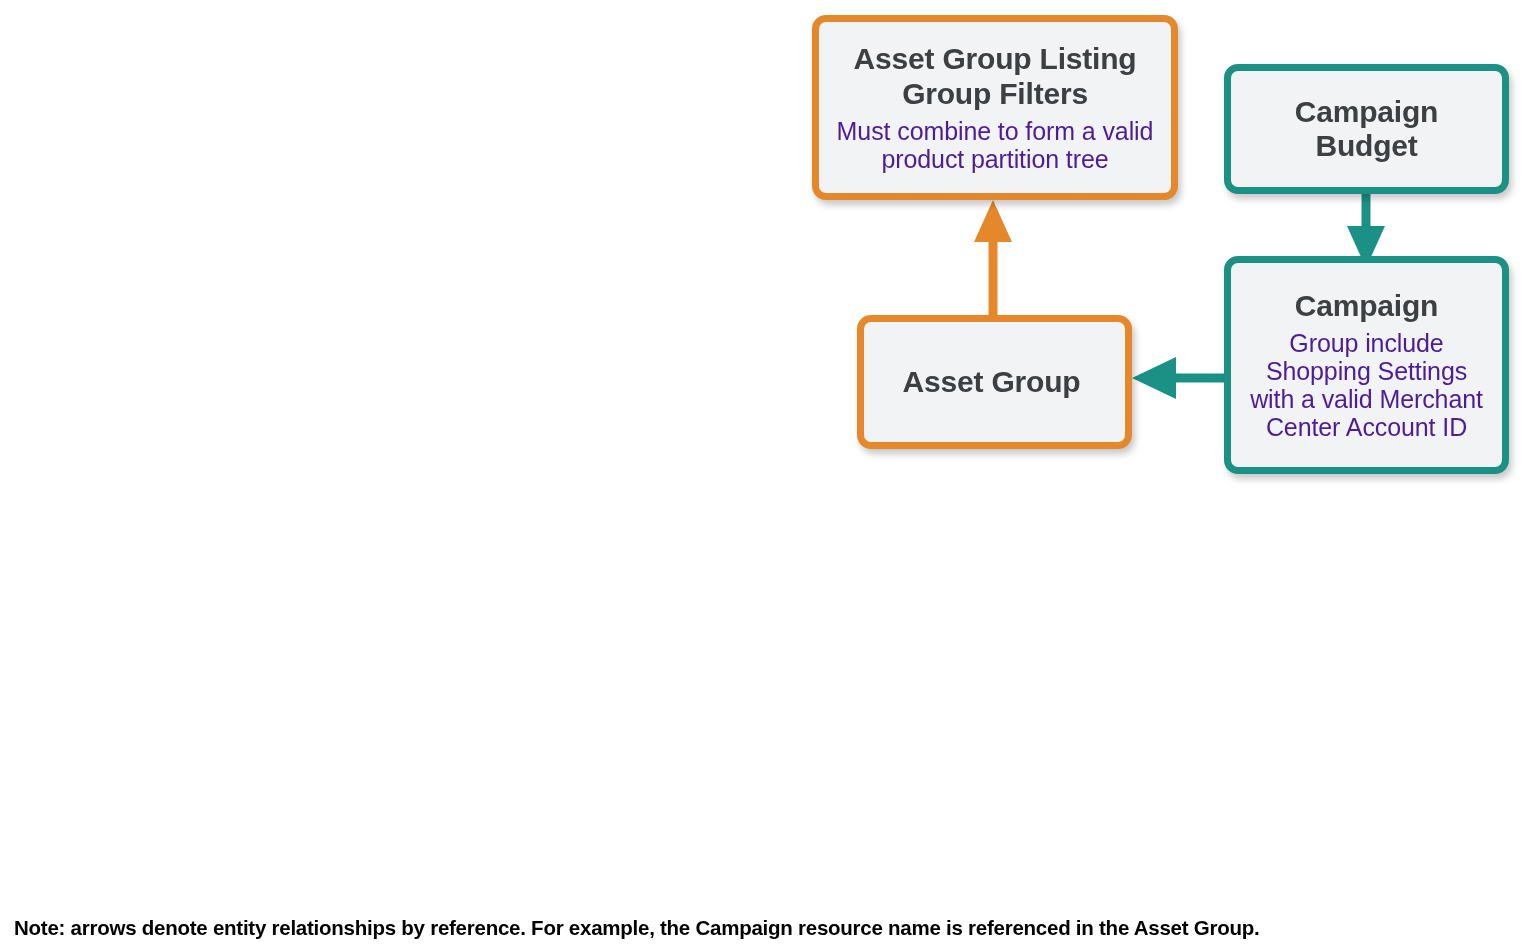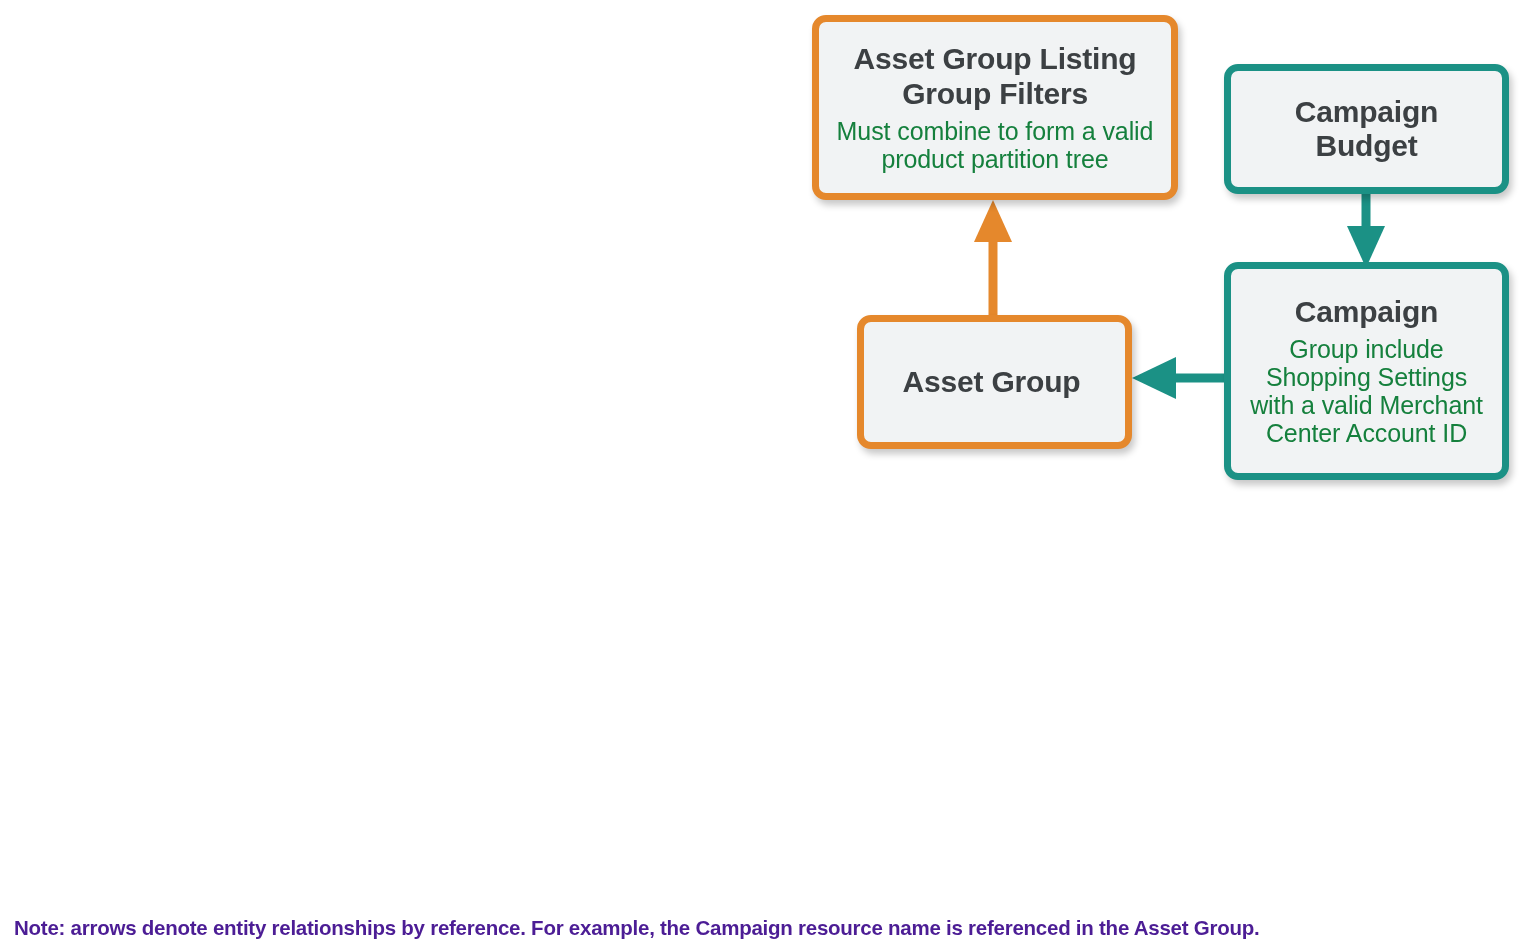--- a/index.html
+++ b/index.html
@@ -42,21 +42,21 @@
   .node.teal   { border: 7px solid #1B9185; }
 
   .node-title {
     color: #3C4043;
     font-weight: bold;
     font-size: 30px;
     line-height: 1.15;
     letter-spacing: -0.2px;
   }
   .node-desc {
-    color: #15803d;
+    color: #4c1d95;
     font-weight: normal;
     font-size: 25px;
     line-height: 1.12;
     margin-top: 6px;
     letter-spacing: -0.1px;
   }
 
   
   #node-listing-filters {
     left: 812px;  top: 15px;
@@ -64,41 +64,41 @@
   }
   #node-campaign-budget {
     left: 1224px; top: 44px;
     width: 285px; height: 130px; margin-top: 20px;
   }
   #node-asset-group {
     left: 857px;  top: 315px;
     width: 275px; height: 134px; padding-left: 8px;
   }
   #node-campaign {
-    left: 1224px; top: 262px;
+    left: 1224px; top: 256px;
     width: 285px; height: 218px;
   }
 
   
   #edges {
     position: absolute;
     left: 0; top: 0;
     width: 1538px; height: 948px;
     z-index: 1;
     pointer-events: none;
   }
 
   
   #footer-note {
     position: absolute;
     left: 14px;
     top: 916px;
     font-size: 20.5px;
     font-weight: bold;
-    color: #4c1d95;
+    color: #000000;
     letter-spacing: -0.25px;
     white-space: nowrap;
     z-index: 3;
   }
 </style>
 </head>
 <body>
 
 <div id="canvas">
 

